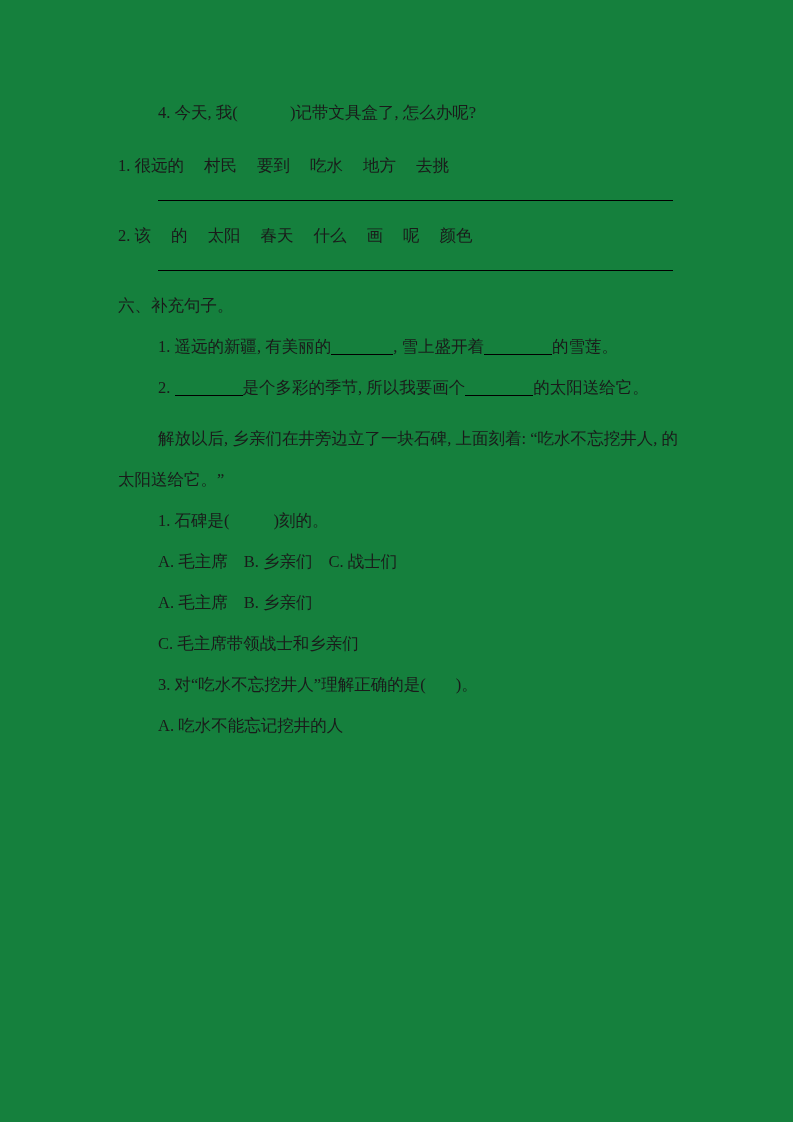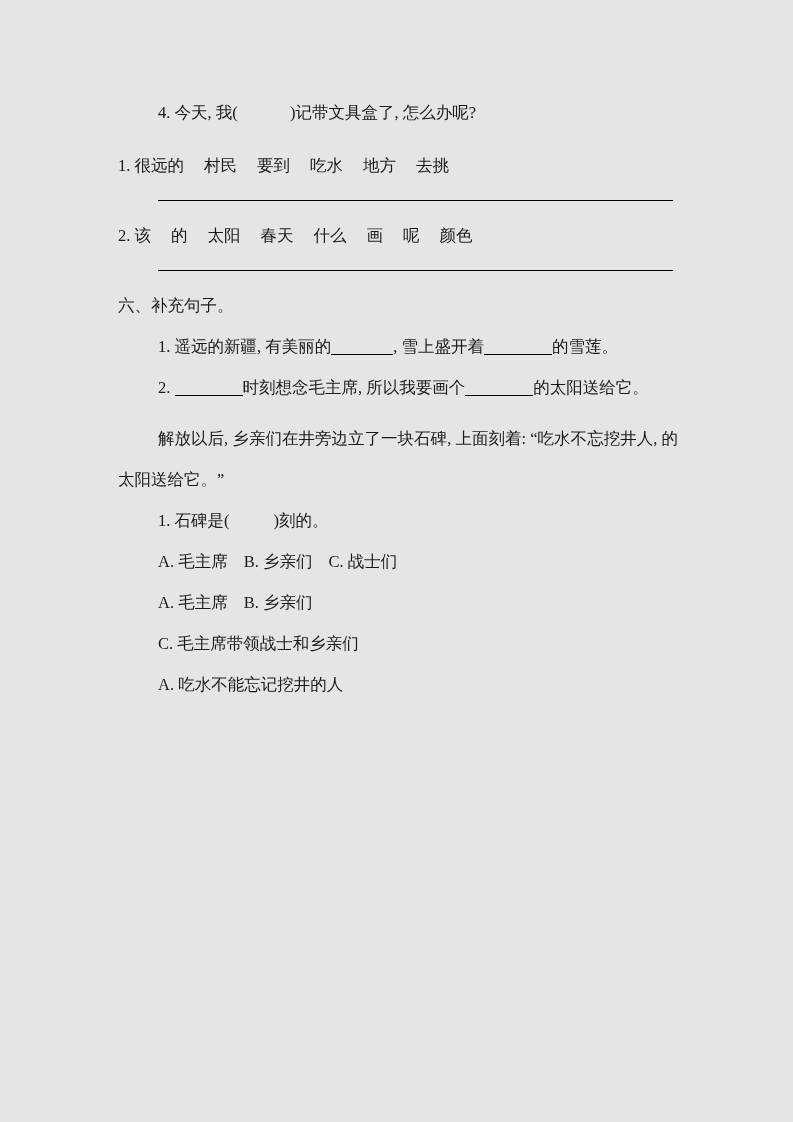--- a/index.html
+++ b/index.html
@@ -5,21 +5,21 @@
 <style>
   html, body {
     margin: 0;
     padding: 0;
     background: #ffffff;
   }
   .page {
     position: relative;
     width: 793px;
     height: 1122px;
-    background: #e5e5e5;
+    background: #15803d;
     margin: 0 auto;
     font-family: "Liberation Serif", "DejaVu Serif", serif;
     color: #1a1a1a;
     overflow: hidden;
   }
   .content {
     position: absolute;
     left: 118px;
     top: 92px;
     width: 560px;
@@ -129,21 +129,21 @@
 
     <div class="heading">六、补充句子。</div>
 
     <div class="line indent">
       <span>1.</span>
       <span>遥远的新疆, 有美丽的</span><span class="blank blank-sm"></span><span>, 雪上盛开着</span><span class="blank blank-md"></span><span>的雪莲。</span>
     </div>
 
     <div class="para nowrap-block">
       <span>2.</span>
-      <span class="blank blank-md"></span><span>时刻想念毛主席, 所以我要画个</span><span class="blank blank-md"></span><span>的太阳送给它。</span>
+      <span class="blank blank-md"></span><span>是个多彩的季节, 所以我要画个</span><span class="blank blank-md"></span><span>的太阳送给它。</span>
     </div>
 
 
     <div class="gap-10"></div>
 
 
     <div class="para">解放以后, 乡亲们在井旁边立了一块石碑, 上面刻着: “吃水不忘挖井人, 的太阳送给它。”</div>
 
     <div class="line indent">
       <span>1.</span>
@@ -154,17 +154,21 @@
     </div>
 
     <div class="line indent">
       <span>A. 毛主席</span><span class="ogap"></span><span>B. 乡亲们</span>
     </div>
     <div class="line indent">
       <span>C. 毛主席带领战士和乡亲们</span>
     </div>
 
     <div class="line indent">
+      <span>3.</span>
+      <span>对“吃水不忘挖井人”理解正确的是(</span><span class="paren-gap pg-mid"></span><span>)。</span>
+    </div>
+    <div class="line indent">
       <span>A. 吃水不能忘记挖井的人</span>
     </div>
 
   </div>
 </div>
 
 </body></html>

